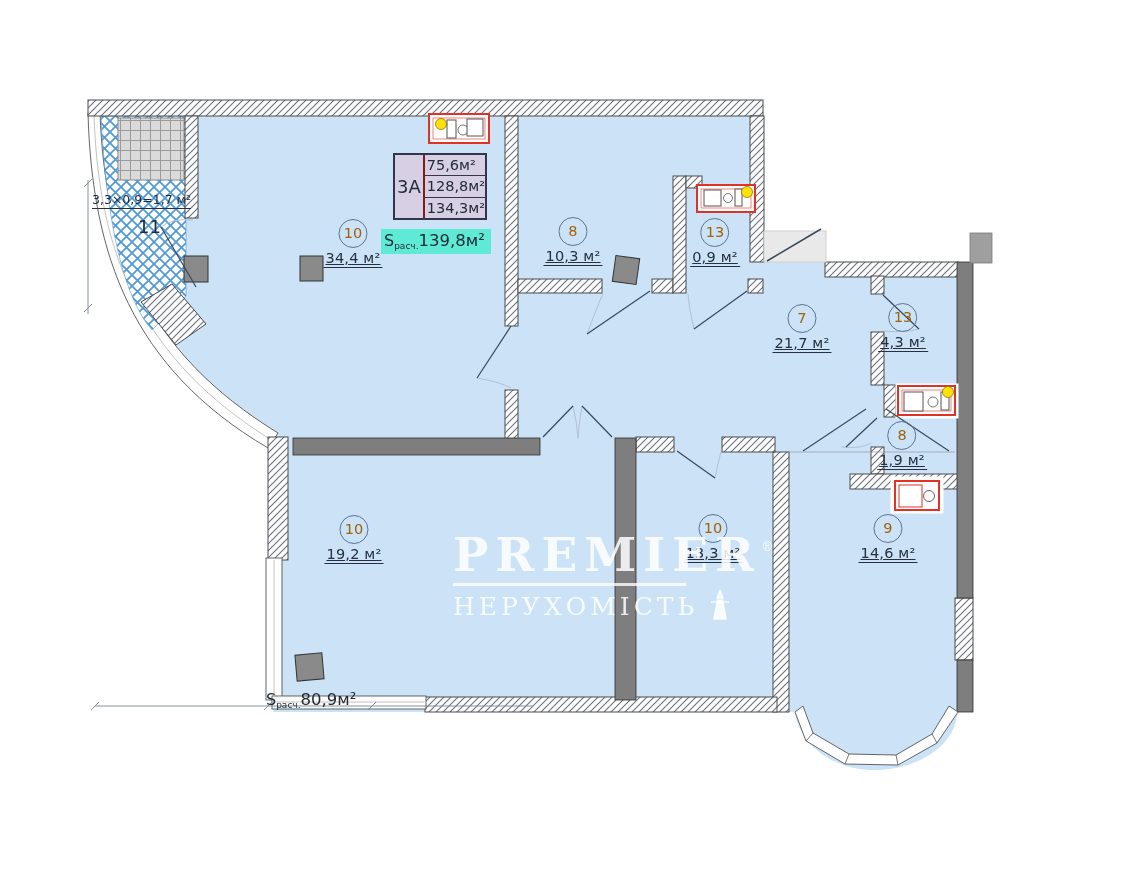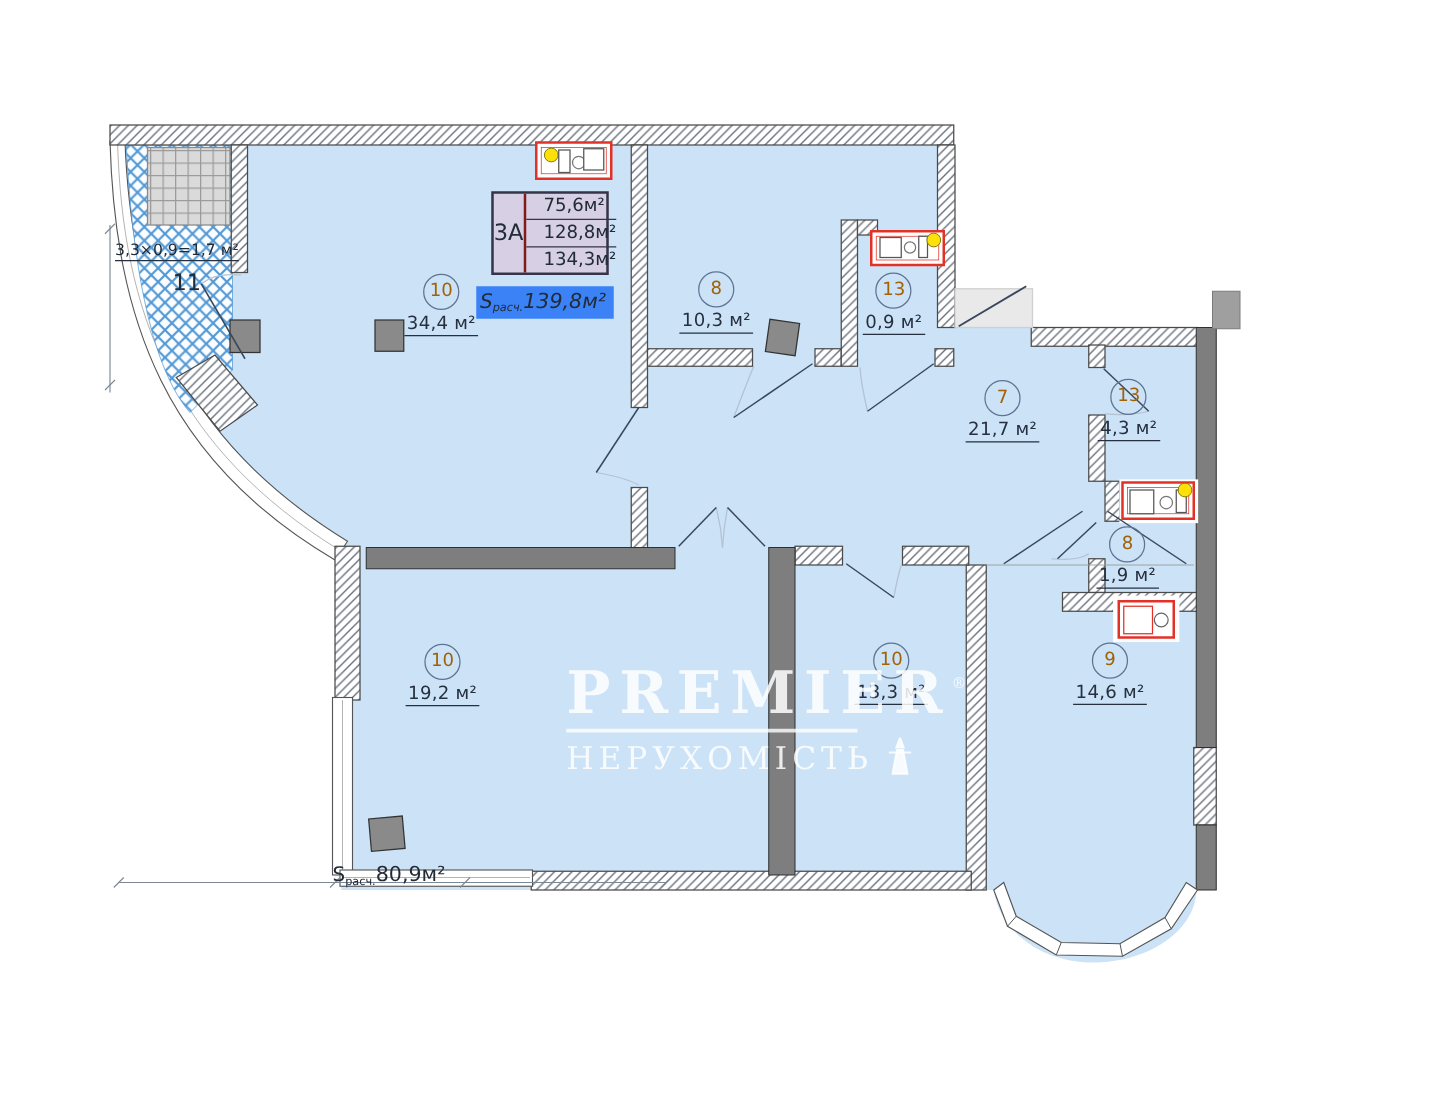--- a/index.html
+++ b/index.html
@@ -6,34 +6,34 @@
   .stage{position:relative;width:1148px;height:889px;background:#ffffff;overflow:hidden;
          font-family:"DejaVu Sans",sans-serif;color:#222b38;}
   .plan-svg{position:absolute;left:0;top:0;}
   .overlay{position:absolute;left:0;top:0;width:100%;height:100%;pointer-events:none;}
 
   
   .room-label{position:absolute;transform:translateX(-50%);text-align:center;}
   .room-circle{width:27px;height:27px;border:1.3px solid #5e7492;border-radius:50%;
                margin:0 auto;line-height:27px;font-size:14.5px;color:#a16207;}
   .room-area{margin-top:2px;font-size:14.5px;letter-spacing:.2px;white-space:nowrap;
-             border-bottom:1.2px solid #26303e;padding:0 2px 1px;display:inline-block;color:#26303e;}
+             border-bottom:1.2px solid #26303e;padding:0 2px 1px;display:inline-block;color:#26303e;text-decoration:underline;}
 
   
   .legend{position:absolute;left:393px;top:153px;width:94px;height:67px;background:#d7cfe3;
           border:2px solid #34344a;box-sizing:border-box;display:flex;}
   .legend-type{width:29px;border-right:2px solid #7f1d1d;display:flex;align-items:center;
                justify-content:center;font-size:18px;}
   .legend-rows{flex:1;display:flex;flex-direction:column;}
-  .legend-row{flex:1;display:flex;align-items:center;padding-left:14px;font-size:14.5px;white-space:nowrap;}
+  .legend-row{flex:1;display:flex;align-items:center;padding-left:2px;font-size:14.5px;white-space:nowrap;}
   .legend-row.mid{border-top:1.5px solid #34344a;border-bottom:1.5px solid #34344a;}
 
   
   .scalc{position:absolute;font-size:16px;white-space:nowrap;}
-  .scalc.top{left:381px;top:229px;background:#3b82f6;padding:2px 6px 3px 3px;font-style:italic;}
+  .scalc.top{left:381px;top:229px;background:#5eead4;padding:2px 6px 3px 3px;}
   .scalc.bottom{left:266px;top:690px;}
   .s-sub{font-size:9px;vertical-align:-3px;letter-spacing:0;}
   .s-val{font-size:16.5px;}
 
   
   .balcony-dim{position:absolute;left:92px;top:192px;font-size:12.5px;white-space:nowrap;
                border-bottom:1px solid #26303e;padding-bottom:1px;}
   .balcony-num{position:absolute;left:138px;top:216px;font-size:18px;}
 
   

